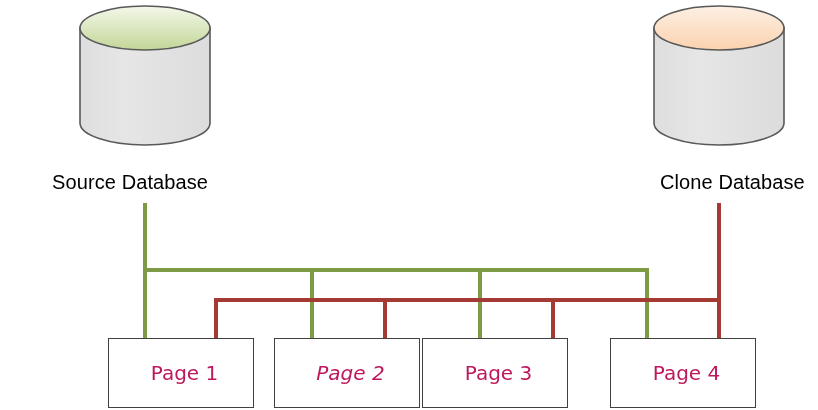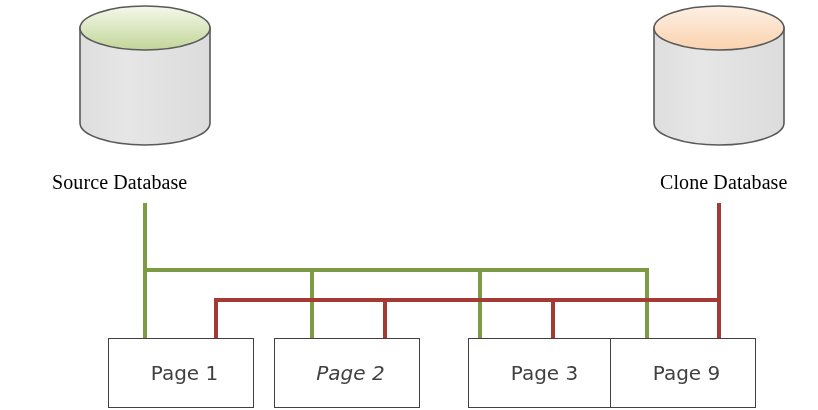--- a/index.html
+++ b/index.html
@@ -19,21 +19,21 @@
   }
   #diagram-svg {
     position: absolute;
     left: 0;
     top: 0;
     width: 818px;
     height: 410px;
   }
   .db-label {
     position: absolute;
-    font-family: Liberation Serif, serif;
+    font-family: Liberation Sans, sans-serif;
     font-size: 20px;
     color: #000000;
     white-space: nowrap;
     letter-spacing: 0.1px;
   }
   #label-source { left: 52px; top: 171px; }
   #label-clone  { left: 660px; top: 171px; }
   .page-box {
     position: absolute;
     box-sizing: border-box;
@@ -42,28 +42,28 @@
     top: 338px;
     border: 1.4px solid #404040;
     background: #ffffff;
     display: flex;
     align-items: center;
     justify-content: center;
   }
   .page-box-label {
     font-family: "DejaVu Sans", sans-serif;
     font-size: 20px;
-    color: #404040;
+    color: #be185d;
     line-height: 1;
     white-space: nowrap;
     margin-left: 7px;
   }
   #page-box-0 { left: 108px; }
   #page-box-1 { left: 274px; font-style: italic; }
-  #page-box-2 { left: 468px; }
+  #page-box-2 { left: 422px; }
   #page-box-3 { left: 610px; }
 </style>
 </head>
 <body>
 
 <div id="canvas">
 
   <svg id="diagram-svg" viewBox="0 0 818 410" xmlns="http://www.w3.org/2000/svg">
     <defs>
       <linearGradient id="grad-source-top" x1="0" y1="0" x2="0" y2="1">
@@ -117,16 +117,16 @@
   <div class="page-box" id="page-box-0">
     <span class="page-box-label">Page 1</span>
   </div>
   <div class="page-box" id="page-box-1">
     <span class="page-box-label">Page 2</span>
   </div>
   <div class="page-box" id="page-box-2">
     <span class="page-box-label">Page 3</span>
   </div>
   <div class="page-box" id="page-box-3">
-    <span class="page-box-label">Page 9</span>
+    <span class="page-box-label">Page 4</span>
   </div>
 
 </div>
 
 </body></html>

